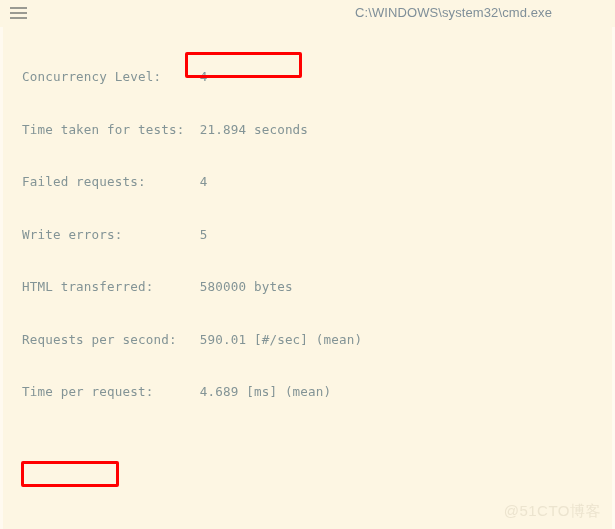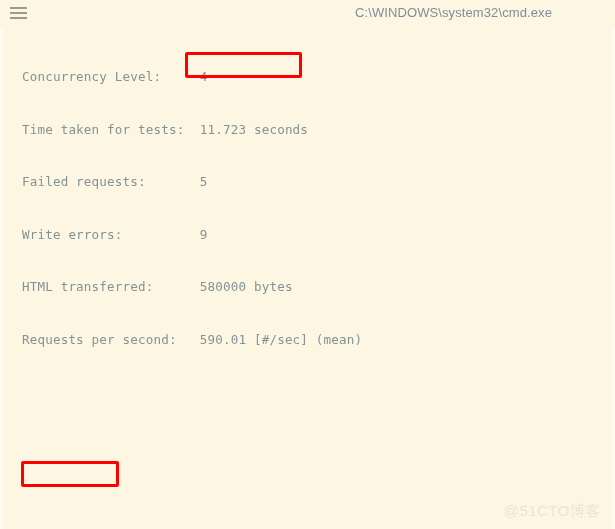--- a/index.html
+++ b/index.html
@@ -128,25 +128,26 @@
     <div id="menu-icon">
       <i></i>
       <i></i>
       <i></i>
     </div>
     <div id="title-text">C:\WINDOWS\system32\cmd.exe</div>
   </div>
 
   <div id="console">
     <div class="line"><span>Concurrency Level:     4</span></div>
-    <div class="line"><span>Time taken for tests:  11.723 seconds</span></div>
-    <div class="line"><span>Failed requests:       5</span></div>
-    <div class="line"><span>Write errors:          9</span></div>
+    <div class="line"><span>Time taken for tests:  21.894 seconds</span></div>
+    <div class="line"><span>Failed requests:       4</span></div>
+    <div class="line"><span>Write errors:          5</span></div>
     <div class="line"><span>HTML transferred:      580000 bytes</span></div>
     <div class="line"><span>Requests per second:   590.01 [#/sec] (mean)</span></div>
+    <div class="line"><span>Time per request:      4.689 [ms] (mean)</span></div>
     
     
 
     
 
     
     
     
     
 

